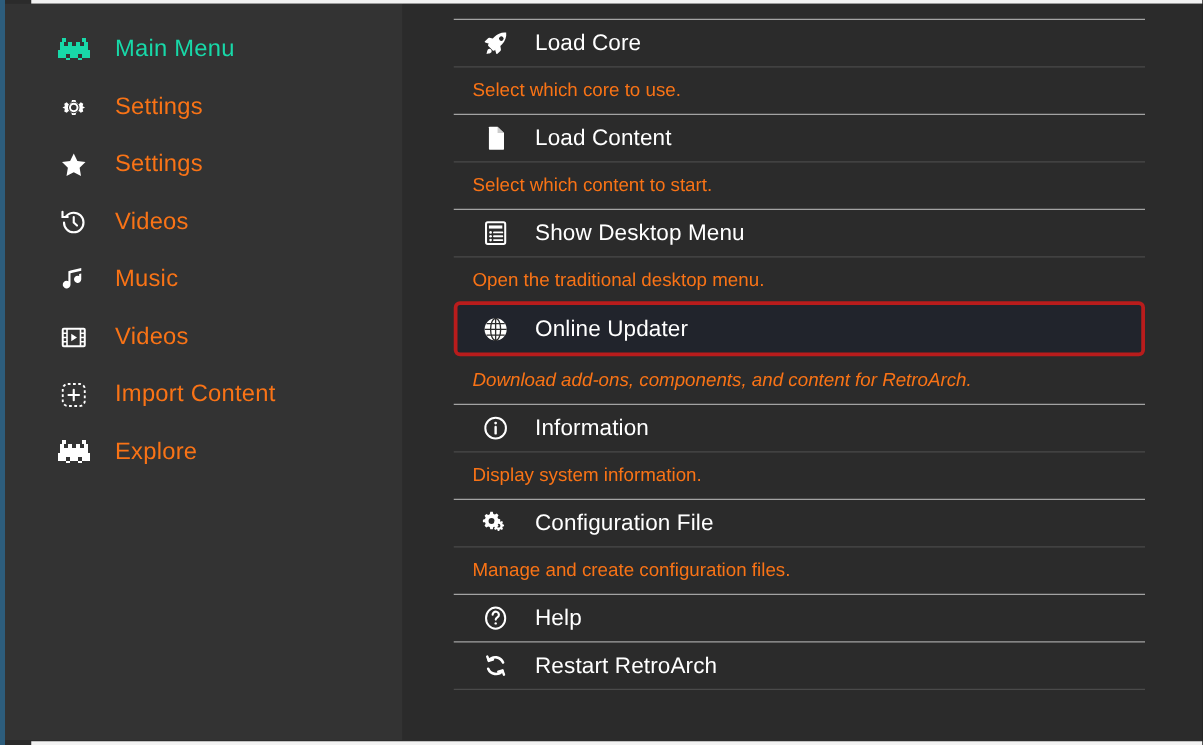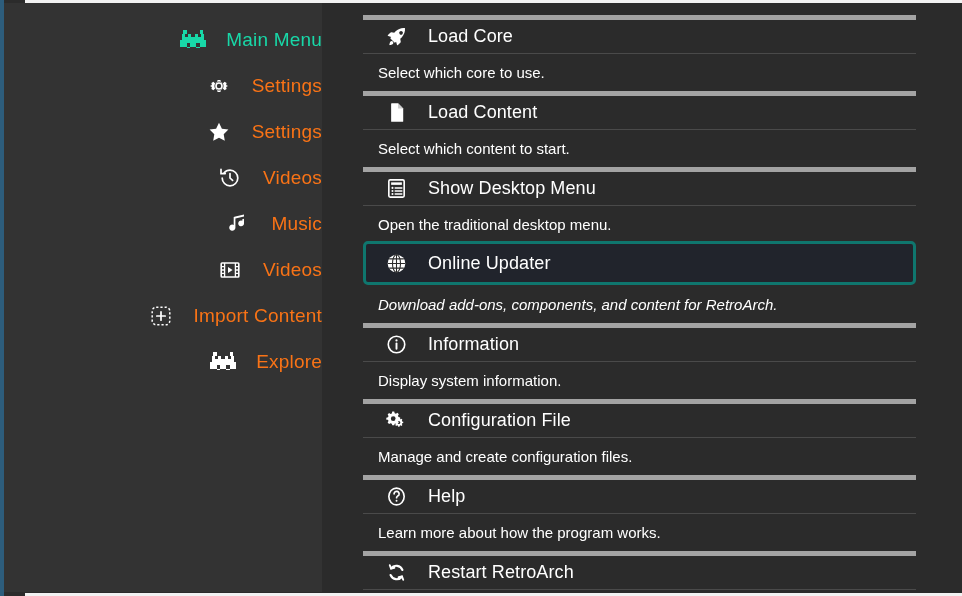--- a/index.html
+++ b/index.html
@@ -61,21 +61,20 @@
     left: 0;
     right: 0;
   }
   .side-item {
     display: flex;
     align-items: center;
     height: 46px;
     padding-left: 40px;
     box-sizing: border-box;
     cursor: pointer;
-    justify-content: flex-end;
   }
   .side-icon {
     width: 30px;
     height: 30px;
     display: flex;
     align-items: center;
     justify-content: center;
     flex: 0 0 30px;
     margin-right: 18px;
   }
@@ -106,21 +105,21 @@
   }
 
   .entry { position: relative; }
 
   .row-title {
     position: relative;
     height: 38px;
     display: flex;
     align-items: center;
     box-sizing: border-box;
-    border-top: 5px solid #a3a3a3;
+    border-top: 1px solid #a3a3a3;
     padding-left: 20px;
     cursor: pointer;
   }
   .row-title .t-icon {
     width: 26px;
     height: 26px;
     flex: 0 0 26px;
     display: flex;
     align-items: center;
     justify-content: center;
@@ -137,29 +136,29 @@
   .row-sub {
     height: 38px;
     display: flex;
     align-items: center;
     box-sizing: border-box;
     border-top: 1px solid #4a4a4a;
     padding-left: 15px;
   }
   .row-sub span {
     font-size: 15px;
-    color: #ffffff;
+    color: #f97316;
     white-space: nowrap;
   }
 
   
   .entry.selected .row-title {
     border-top: none;
     background: #21242c;
-    border: 3px solid #0f766e;
+    border: 3px solid #b91c1c;
     border-radius: 5px;
     height: 44px;
     padding-left: 17px;
     margin-top: -2px;
   }
   .entry.selected + .entry-sub-wrap .row-sub,
   .entry.selected .row-sub {
     border-top: none;
   }
 
@@ -385,23 +384,20 @@
           <div class="row-title">
             <span class="t-icon">
               <svg width="23" height="23" viewBox="0 0 24 24" fill="none" stroke="#ffffff" stroke-width="1.7">
                 <ellipse cx="12" cy="12" rx="8" ry="8.8"></ellipse>
                 <path d="M9.5 9.2a2.6 2.6 0 115 1c-.5 1.1-2.4 1.5-2.4 3" stroke-width="1.8" stroke-linecap="round"></path>
                 <circle cx="12.05" cy="16.4" r="1" fill="#ffffff" stroke="none"></circle>
               </svg>
             </span>
             <span class="t-label">Help</span>
           </div>
-          <div class="row-sub">
-            <span>Learn more about how the program works.</span>
-          </div>
         </div>
         <div class="entry">
           <div class="row-title">
             <span class="t-icon">
               <svg width="23" height="23" viewBox="0 0 24 24" fill="none" stroke="#ffffff" stroke-width="2.2" stroke-linecap="round">
                 <path d="M18.2 9.4A7 7 0 006.3 7.6"></path>
                 <path d="M5.8 14.6a7 7 0 0011.9 1.8"></path>
                 <path d="M5 4.4l1.3 3.5 3.5-.9" stroke-width="2"></path>
                 <path d="M19 19.6l-1.3-3.5-3.5.9" stroke-width="2"></path>
               </svg>

